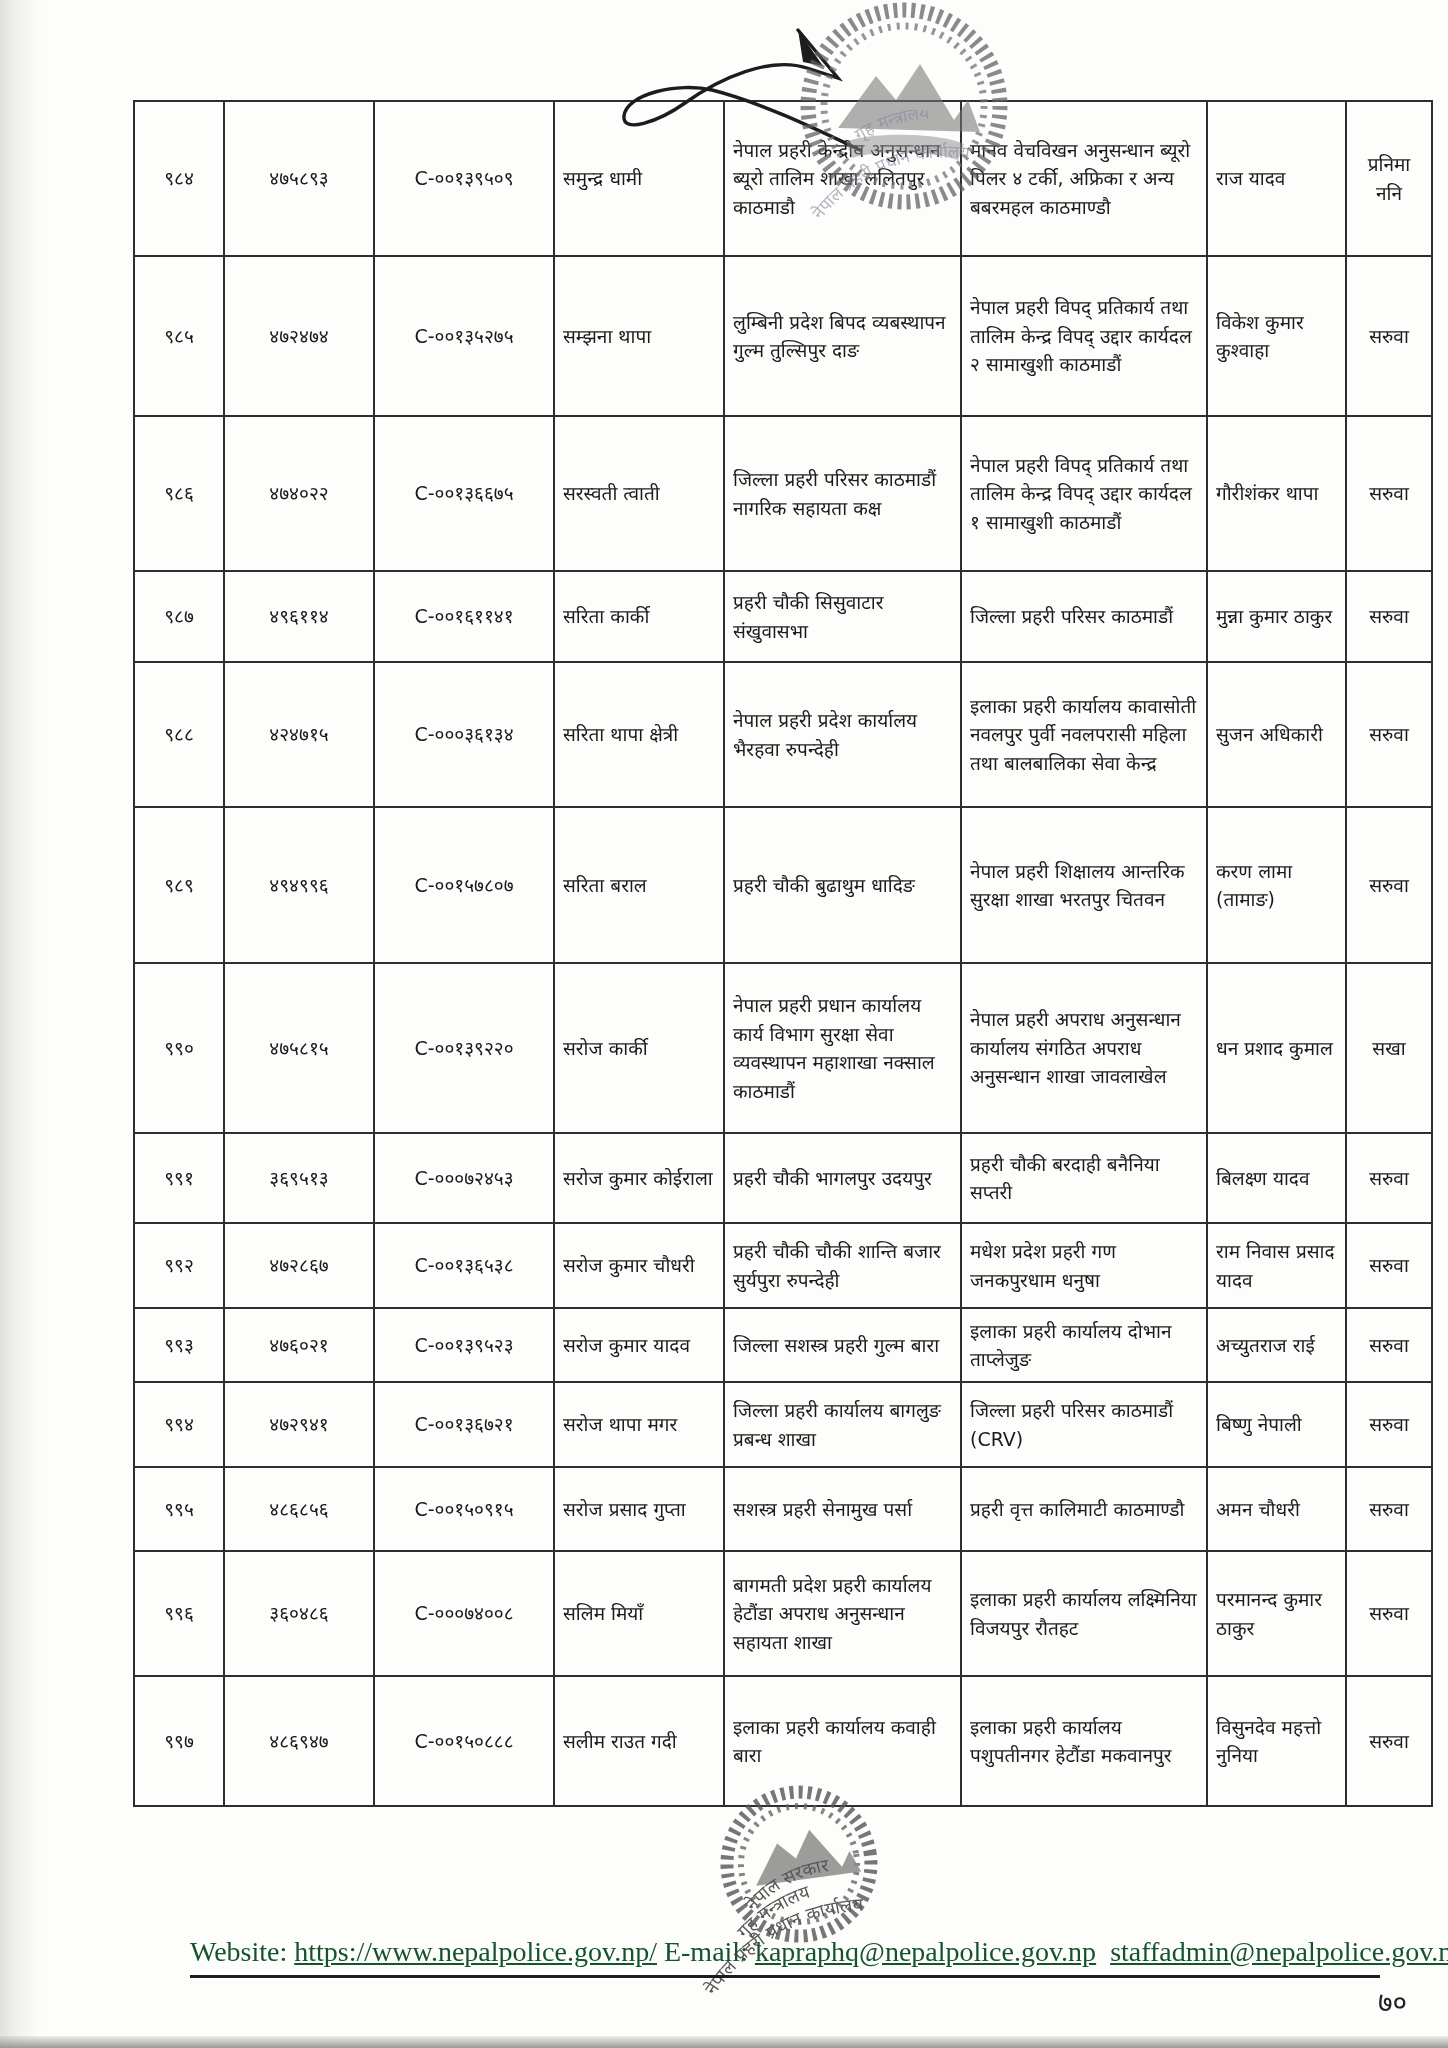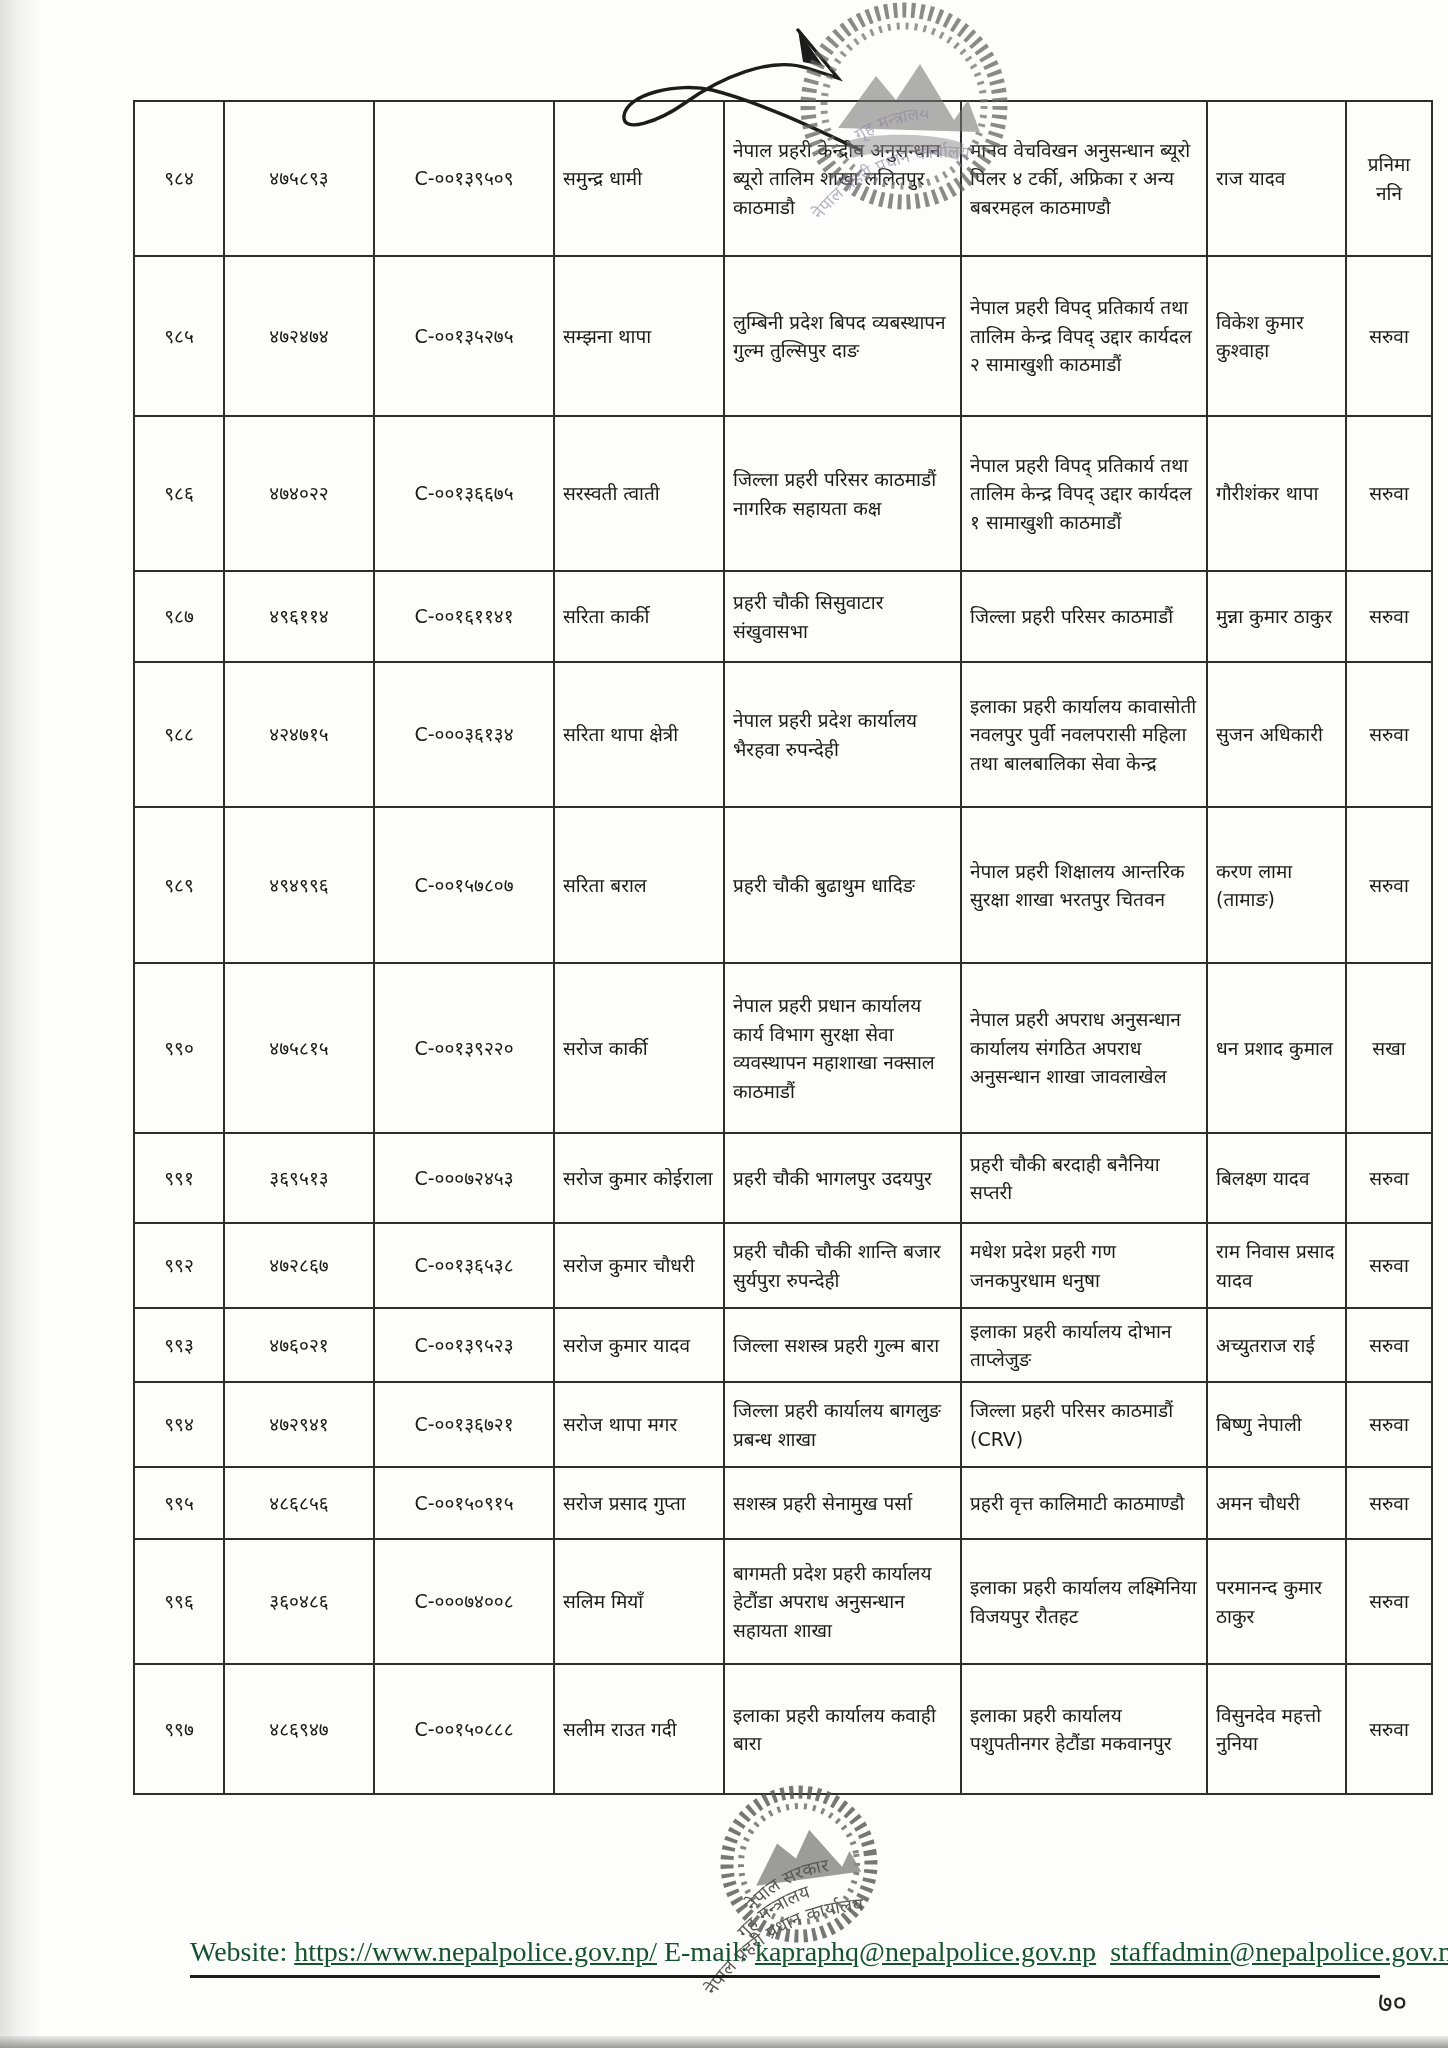--- a/index.html
+++ b/index.html
@@ -165,21 +165,21 @@
       <tr style="height: 85px;">
         <td class="c-center">९९४</td>
         <td class="c-center">४७२९४१</td>
         <td class="c-center">C-००१३६७२१</td>
         <td class="c-left">सरोज थापा मगर</td>
         <td class="c-left">जिल्ला प्रहरी कार्यालय बागलुङ प्रबन्ध शाखा</td>
         <td class="c-left">जिल्ला प्रहरी परिसर काठमाडौं (CRV)</td>
         <td class="c-left">बिष्णु नेपाली</td>
         <td class="c-center">सरुवा</td>
       </tr>
-      <tr style="height: 72px; margin-left: 8px;">
+      <tr style="height: 84px; margin-left: 8px;">
         <td class="c-center">९९५</td>
         <td class="c-center">४८६८५६</td>
         <td class="c-center">C-००१५०९१५</td>
         <td class="c-left">सरोज प्रसाद गुप्ता</td>
         <td class="c-left">सशस्त्र प्रहरी सेनामुख पर्सा</td>
         <td class="c-left">प्रहरी वृत्त कालिमाटी काठमाण्डौ</td>
         <td class="c-left">अमन चौधरी</td>
         <td class="c-center">सरुवा</td>
       </tr>
       <tr style="height: 125px;">

